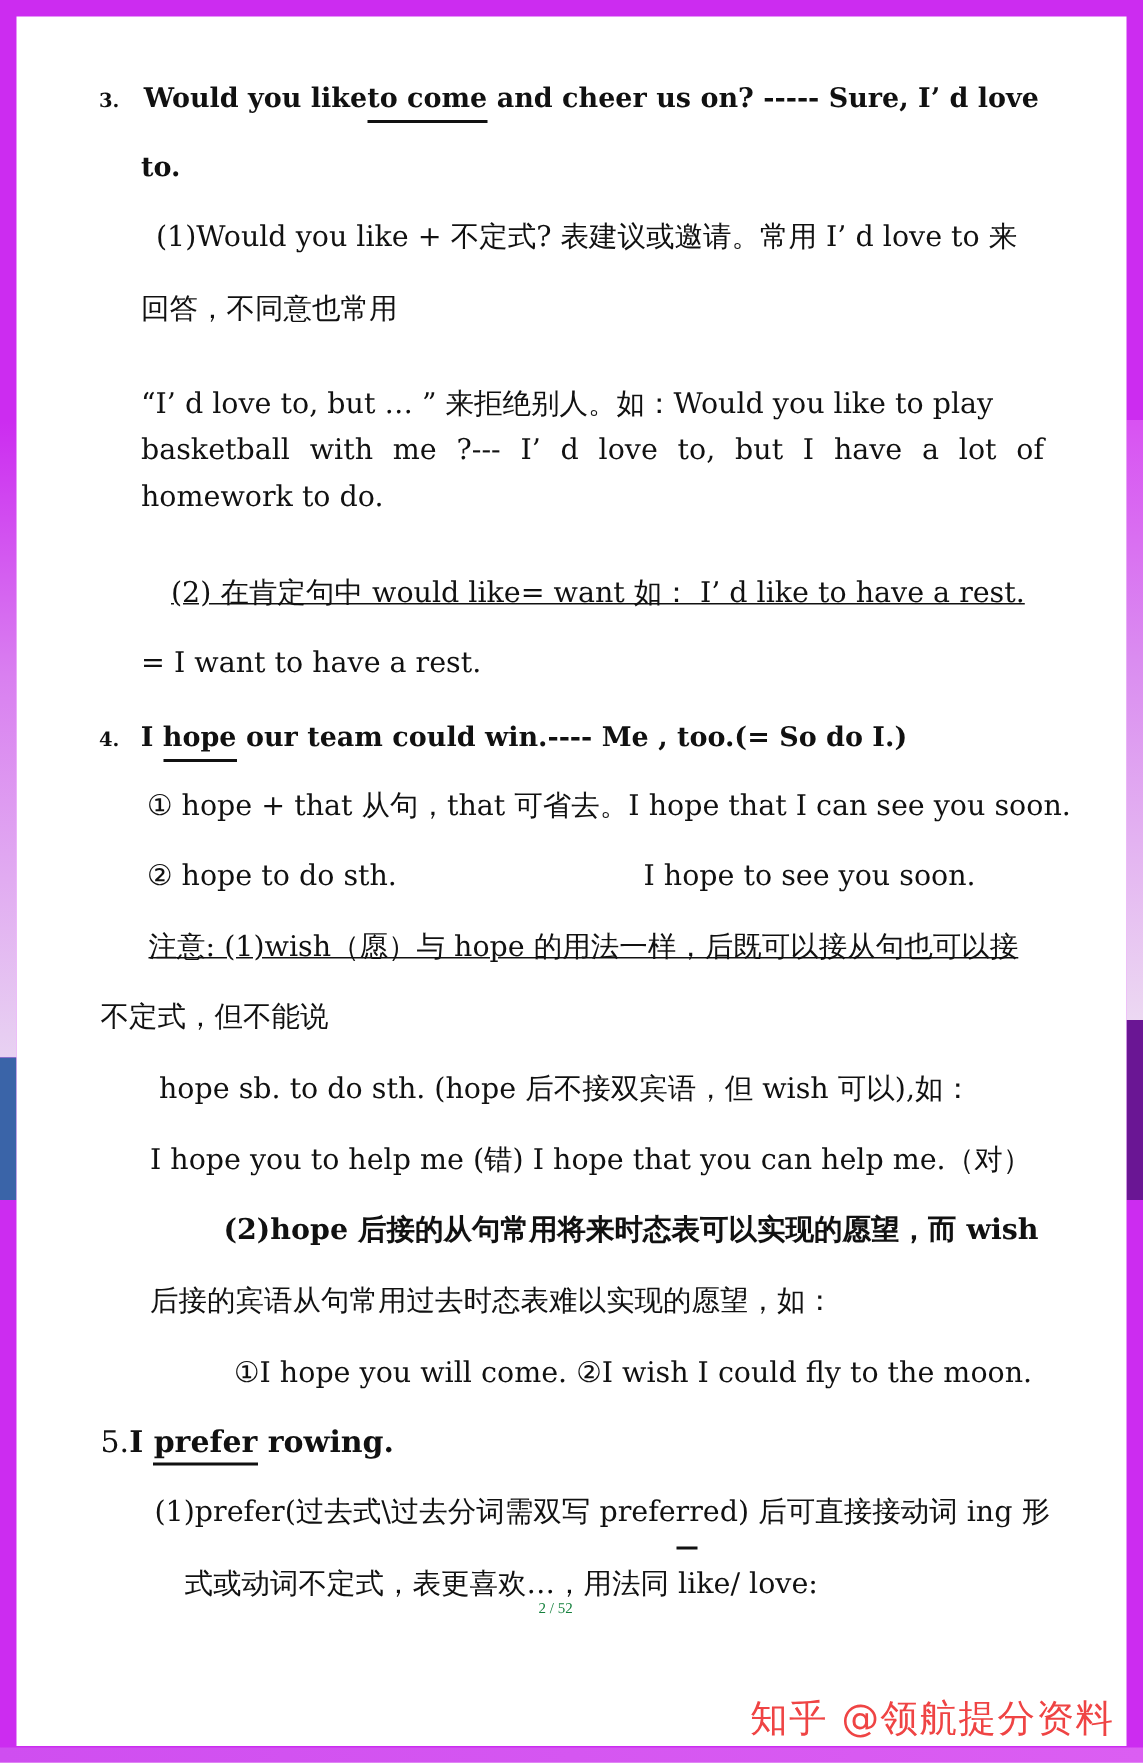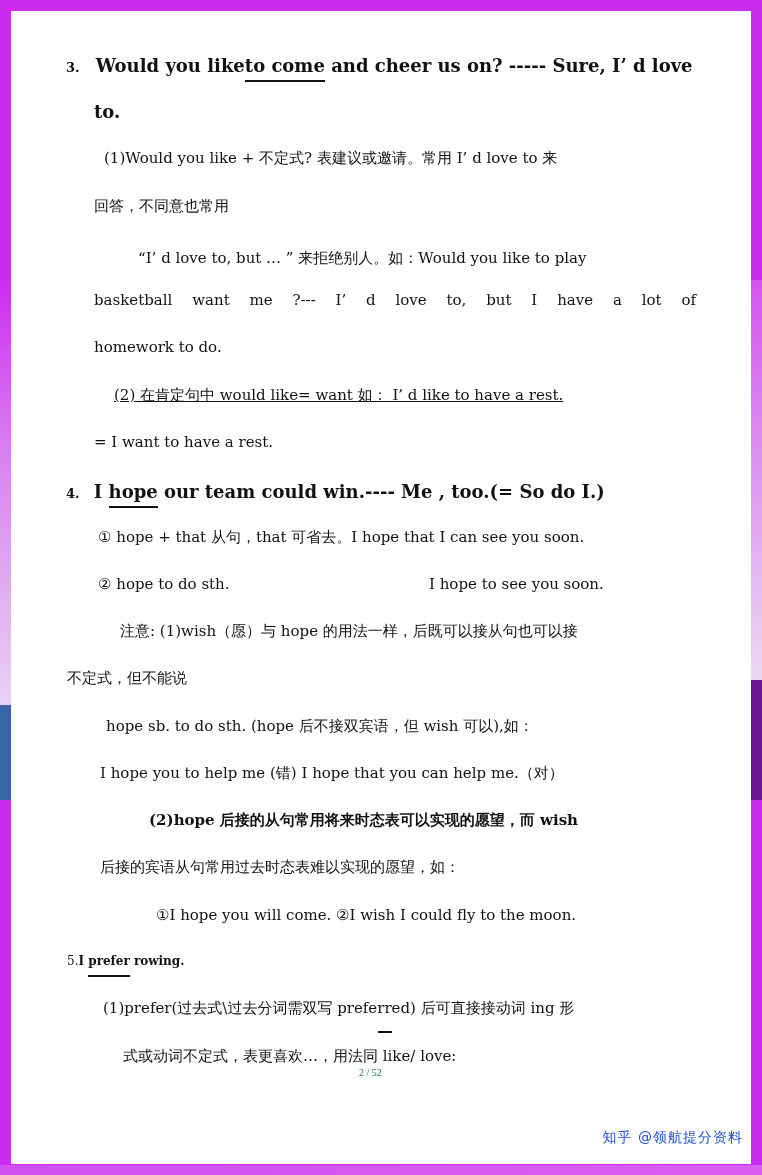--- a/index.html
+++ b/index.html
@@ -23,35 +23,35 @@
     .edge-right-purple { right: 0; top: 680px; width: 11px; height: 120px; background: #6a1694; }
     .edge-bottom {
       left: 0; bottom: 0; width: 762px; height: 10px;
       background: linear-gradient(to right, #cf4ef0, #db5ef2);
     }
     .page {
       position: absolute; left: 11px; top: 11px; width: 740px; height: 1153px;
       background: #ffffff;
     }
     .line {
-      position: absolute; white-space: nowrap; font-size: 15px; line-height: 22px;
+      position: absolute; white-space: nowrap; font-size: 19px; line-height: 22px;
     }
     .bold { font-weight: bold; font-size: 18px; }
     .num-small { font-size: 13px; font-weight: bold; }
     .ul { position: relative; display: inline-block; }
     .ul::after {
       content: ""; position: absolute; left: 0; right: 0; bottom: -5px; height: 2px; background: #111;
     }
     .justify { text-align: justify; text-align-last: justify; }
     .page-number {
       position: absolute; left: 348px; top: 1056px; font-size: 10px; color: #15803d;
       font-family: "Liberation Serif", serif;
     }
     .watermark {
-      position: absolute; right: 8px; top: 1118px; font-size: 14px; color: #1d4ed8;
+      position: absolute; right: 8px; top: 1118px; font-size: 25px; color: #ef4444;
       font-family: "DejaVu Sans", sans-serif; letter-spacing: 1px;
     }
     .rr-mark { position: relative; display: inline-block; }
     .rr-mark::after {
       content: ""; position: absolute; left: 1px; width: 14px; bottom: -14px; height: 2px; background: #111;
     }
   </style>
 </head>
 <body>
 
@@ -64,43 +64,43 @@
 <div class="page">
 
   <div class="line bold" style="left:55px; top:44px;">
     <span class="num-small">3.</span>
     <span style="margin-left:10px;">Would you like</span><span class="ul">to come</span><span> and cheer us on? ----- Sure,   I’ d love</span>
   </div>
   <div class="line bold" style="left:83px; top:90px;">to.</div>
 
   <div class="line" style="left:93px; top:136px;">(1)Would you like + 不定式?   表建议或邀请。常用 I’ d love to 来</div>
   <div class="line" style="left:83px; top:184px;text-align:right;">回答，不同意也常用</div>
-  <div class="line" style="left:83px; top:236px;margin-left:44px;">“I’ d love to, but … ” 来拒绝别人。如：Would you like to play</div>
-  <div class="line justify" style="left:83px; top:278px; width:602px;">basketball want me ?--- I’ d love to, but I have a lot of</div>
-  <div class="line" style="left:83px; top:325px;">homework to do.</div>
+  <div class="line" style="left:83px; top:247px;">“I’ d love to, but … ” 来拒绝别人。如：Would you like to play</div>
+  <div class="line justify" style="left:83px; top:278px; width:602px;">basketball with me ?--- I’ d love to, but I have a lot of</div>
+  <div class="line" style="left:83px; top:309px;">homework to do.</div>
   <div class="line" style="left:103px; top:373px;text-decoration:underline;">(2) 在肯定句中 would like= want 如：  I’ d like to have a rest.</div>
   <div class="line" style="left:83px; top:420px;">= I want to have a rest.</div>
 
   <div class="line bold" style="left:55px; top:470px;">
     <span class="num-small">4.</span>
     <span style="margin-left:8px;">I </span><span class="ul">hope</span><span> our team could win.---- Me , too.(= So do I.)</span>
   </div>
 
   <div class="line" style="left:87px; top:515px;">①  hope + that 从句，that  可省去。I hope that I can see you soon.</div>
   <div class="line" style="left:87px; top:562px;">②  hope to do sth.</div>
   <div class="line" style="left:418px; top:562px;">I hope to see you soon.</div>
-  <div class="line" style="left:109px; top:609px;">注意: (1)wish（愿）与 hope 的用法一样，后既可以接从句也可以接</div>
+  <div class="line" style="left:88px; top:609px;text-decoration:underline;">注意: (1)wish（愿）与 hope 的用法一样，后既可以接从句也可以接</div>
   <div class="line" style="left:56px; top:656px;">不定式，但不能说</div>
   <div class="line" style="left:89px; top:751px;">I hope you to help me (错)   I hope that you can help me.（对）</div>
   <div class="line" style="left:95px; top:704px;">hope sb. to do sth. (hope  后不接双宾语，但  wish  可以),如：</div>
   <div class="line" style="left:138px; top:798px;font-weight:bold;">(2)hope  后接的从句常用将来时态表可以实现的愿望，而  wish</div>
   <div class="line" style="left:145px; top:893px;">①I hope you will come.  ②I wish I could fly to the moon.</div>
   <div class="line" style="left:89px; top:845px;">后接的宾语从句常用过去时态表难以实现的愿望，如：</div>
 
-  <div class="line" style="left:56px; top:939px; font-size:12px;">
+  <div class="line" style="left:56px; top:939px; font-size:20px;">
     <span>5.</span><span style="font-weight:bold;">I </span><span class="ul" style="font-weight:bold;">prefer</span><span style="font-weight:bold;"> rowing.</span>
   </div>
 
   <div class="line" style="left:92px; top:986px;">
     <span>(1)prefer(过去式\过去分词需双写  prefe</span><span class="rr-mark">r</span><span>red)  后可直接接动词 ing 形</span>
   </div>
   <div class="line" style="left:112px; top:1034px;">式或动词不定式，表更喜欢…，用法同 like/ love:</div>
 
   <div class="page-number">2 / 52</div>
   <div class="watermark">知乎 @领航提分资料</div>

